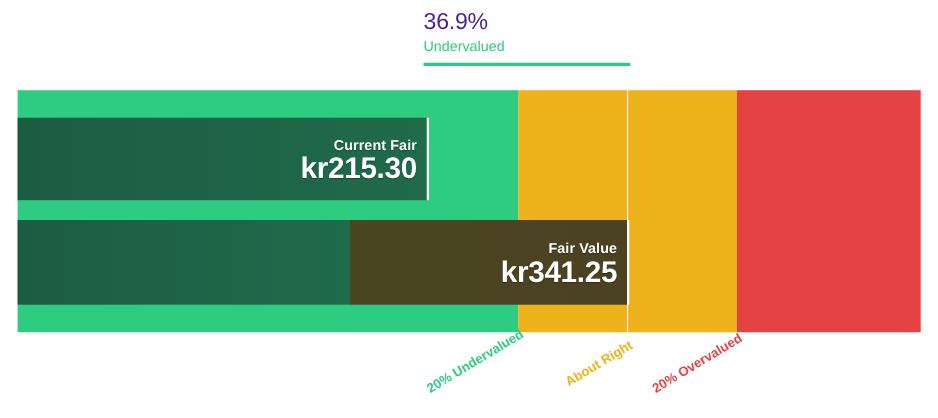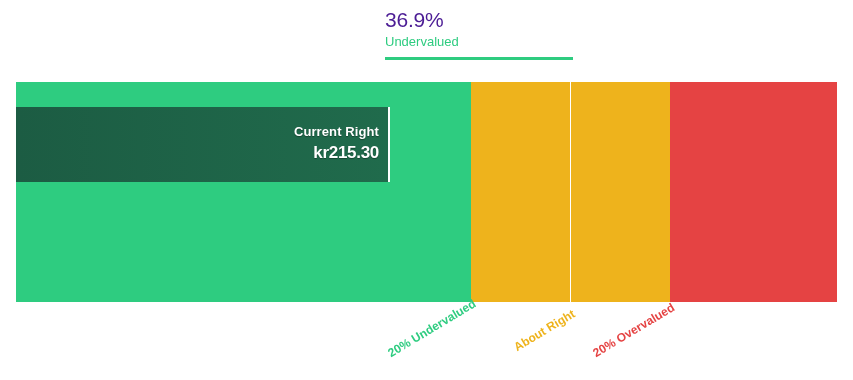--- a/index.html
+++ b/index.html
@@ -74,21 +74,21 @@
     background:linear-gradient(90deg,#1c5c43 0%,#206b4c 54.5%,#4c4522 54.5%,#4a4220 100%);
   }
   .bar-title{
     font-size:13px;
     font-weight:bold;
     line-height:16px;
     letter-spacing:.1px;
     text-shadow:0 1px 1px rgba(0,0,0,.35);
   }
   .bar-value{
-    font-size:17px;
+    font-size:27px;
     font-weight:bold;
     line-height:26px;
     letter-spacing:-.3px;
     text-shadow:0 1px 1px rgba(0,0,0,.35);
   }
 
   
   .axis-label{
     position:absolute;
     font-size:12px;
@@ -112,21 +112,25 @@
 
 <div id="chart">
 
   <div class="zone" id="zone-under"></div>
   <div class="zone" id="zone-right-a"></div>
   <div class="zone-divider" style="left:554px;"></div>
   <div class="zone" id="zone-right-b"></div>
   <div class="zone" id="zone-over"></div>
 
   <div class="bar" id="bar-current">
-    <div class="bar-title">Current Right</div>
+    <div class="bar-title">Current Fair</div>
     <div class="bar-value">kr215.30</div>
   </div>
 
+  <div class="bar" id="bar-fair">
+    <div class="bar-title">Fair Value</div>
+    <div class="bar-value">kr341.25</div>
+  </div>
 </div>
 
 <div class="axis-label" id="axis-under">20% Undervalued</div>
 <div class="axis-label" id="axis-about">About Right</div>
 <div class="axis-label" id="axis-over">20% Overvalued</div>
 
 </body></html>

